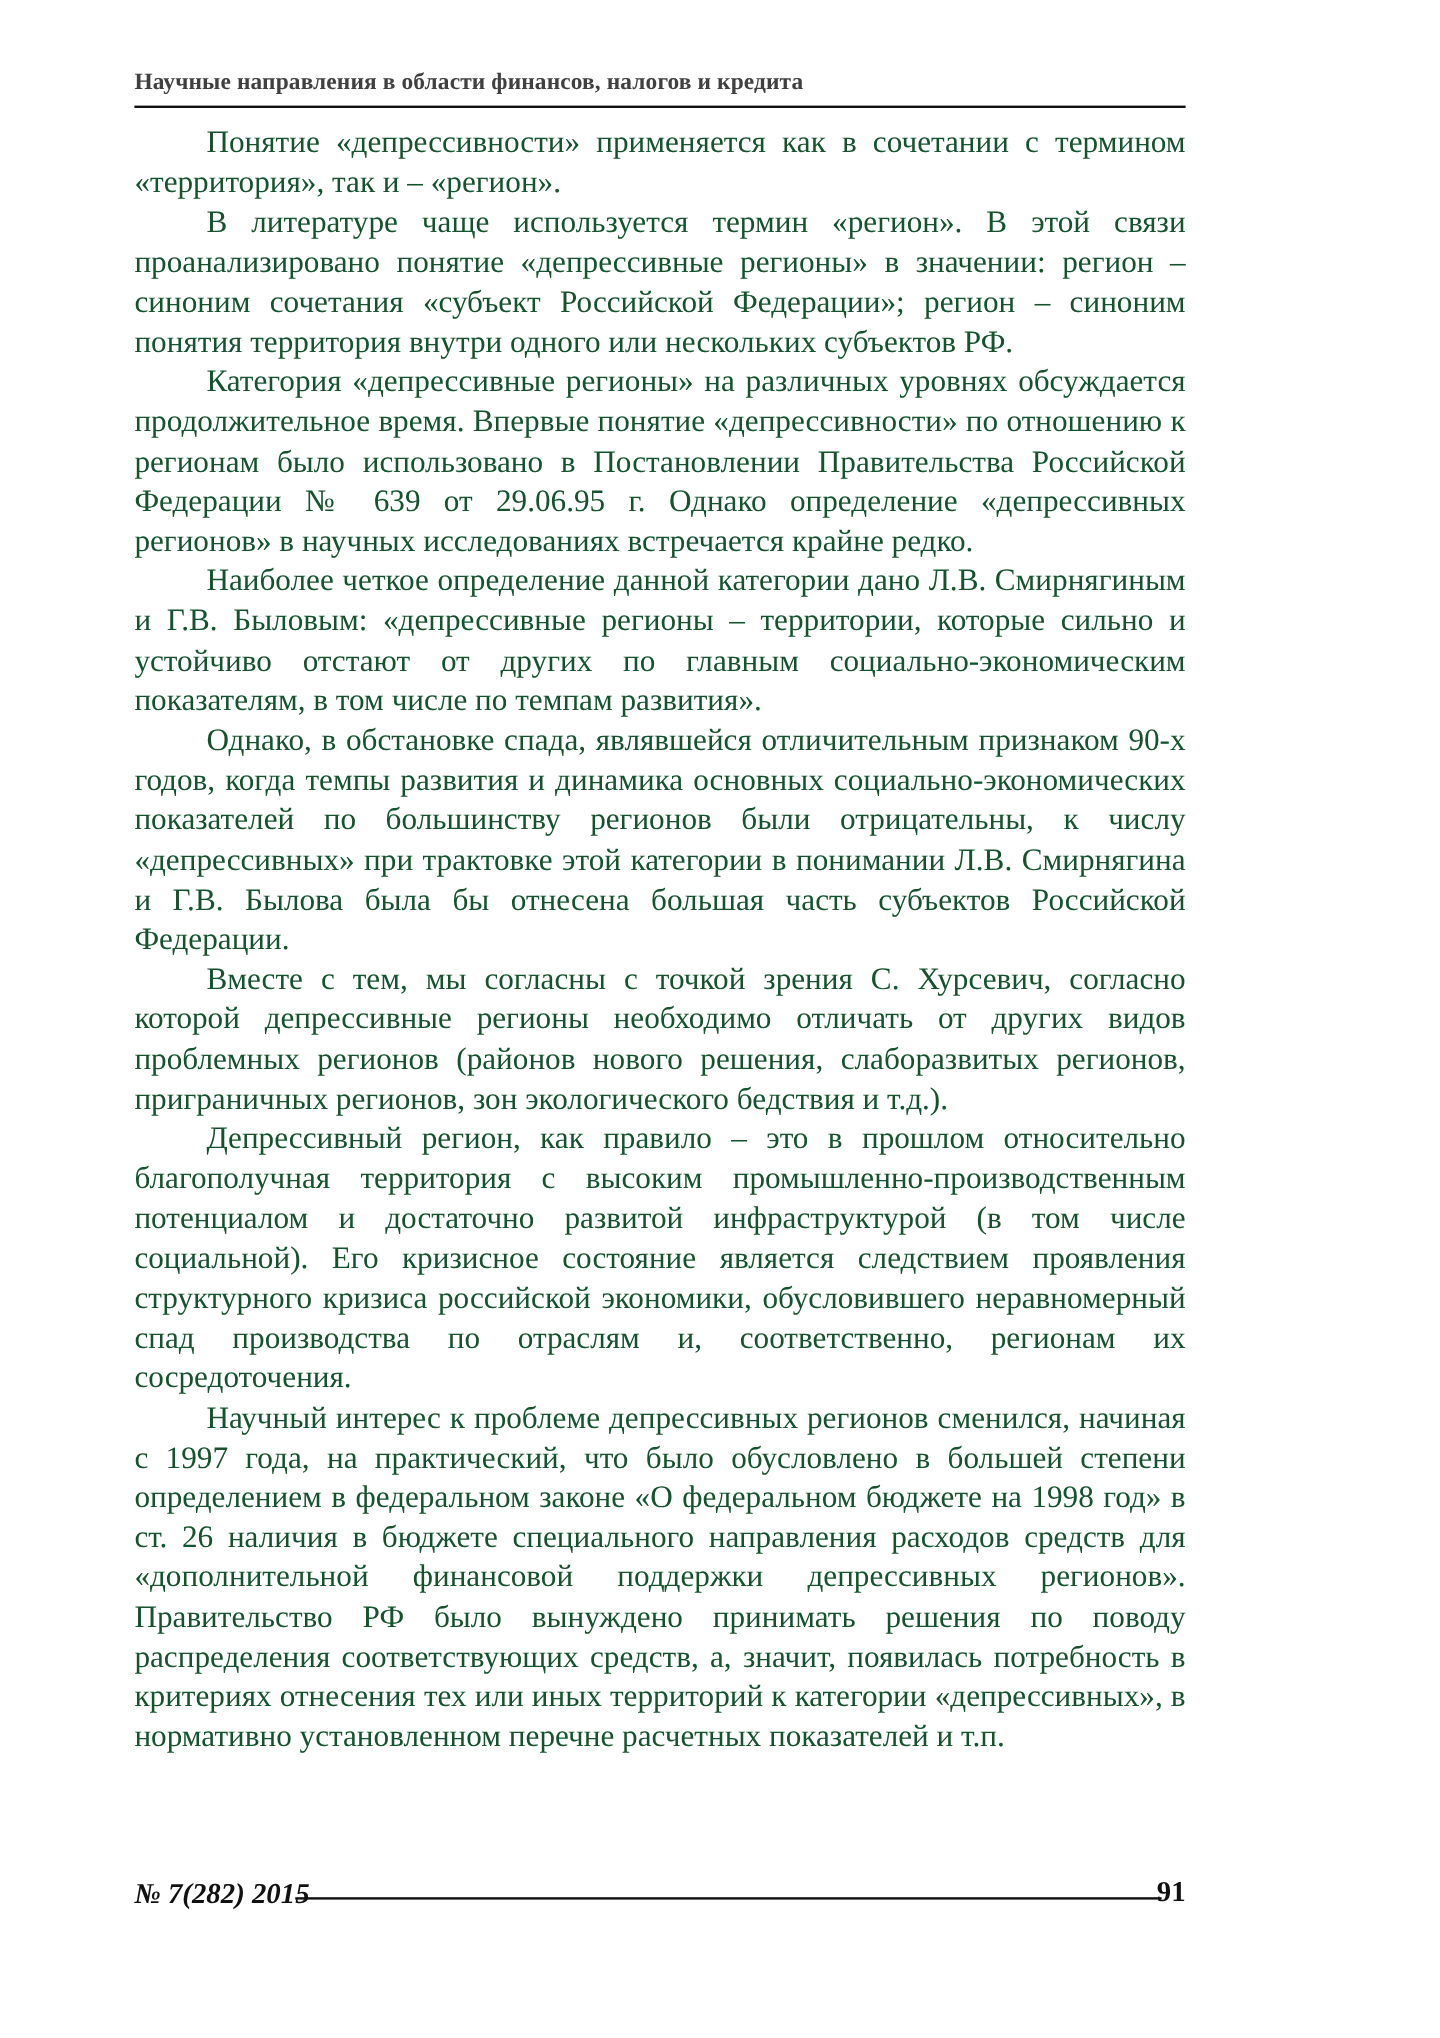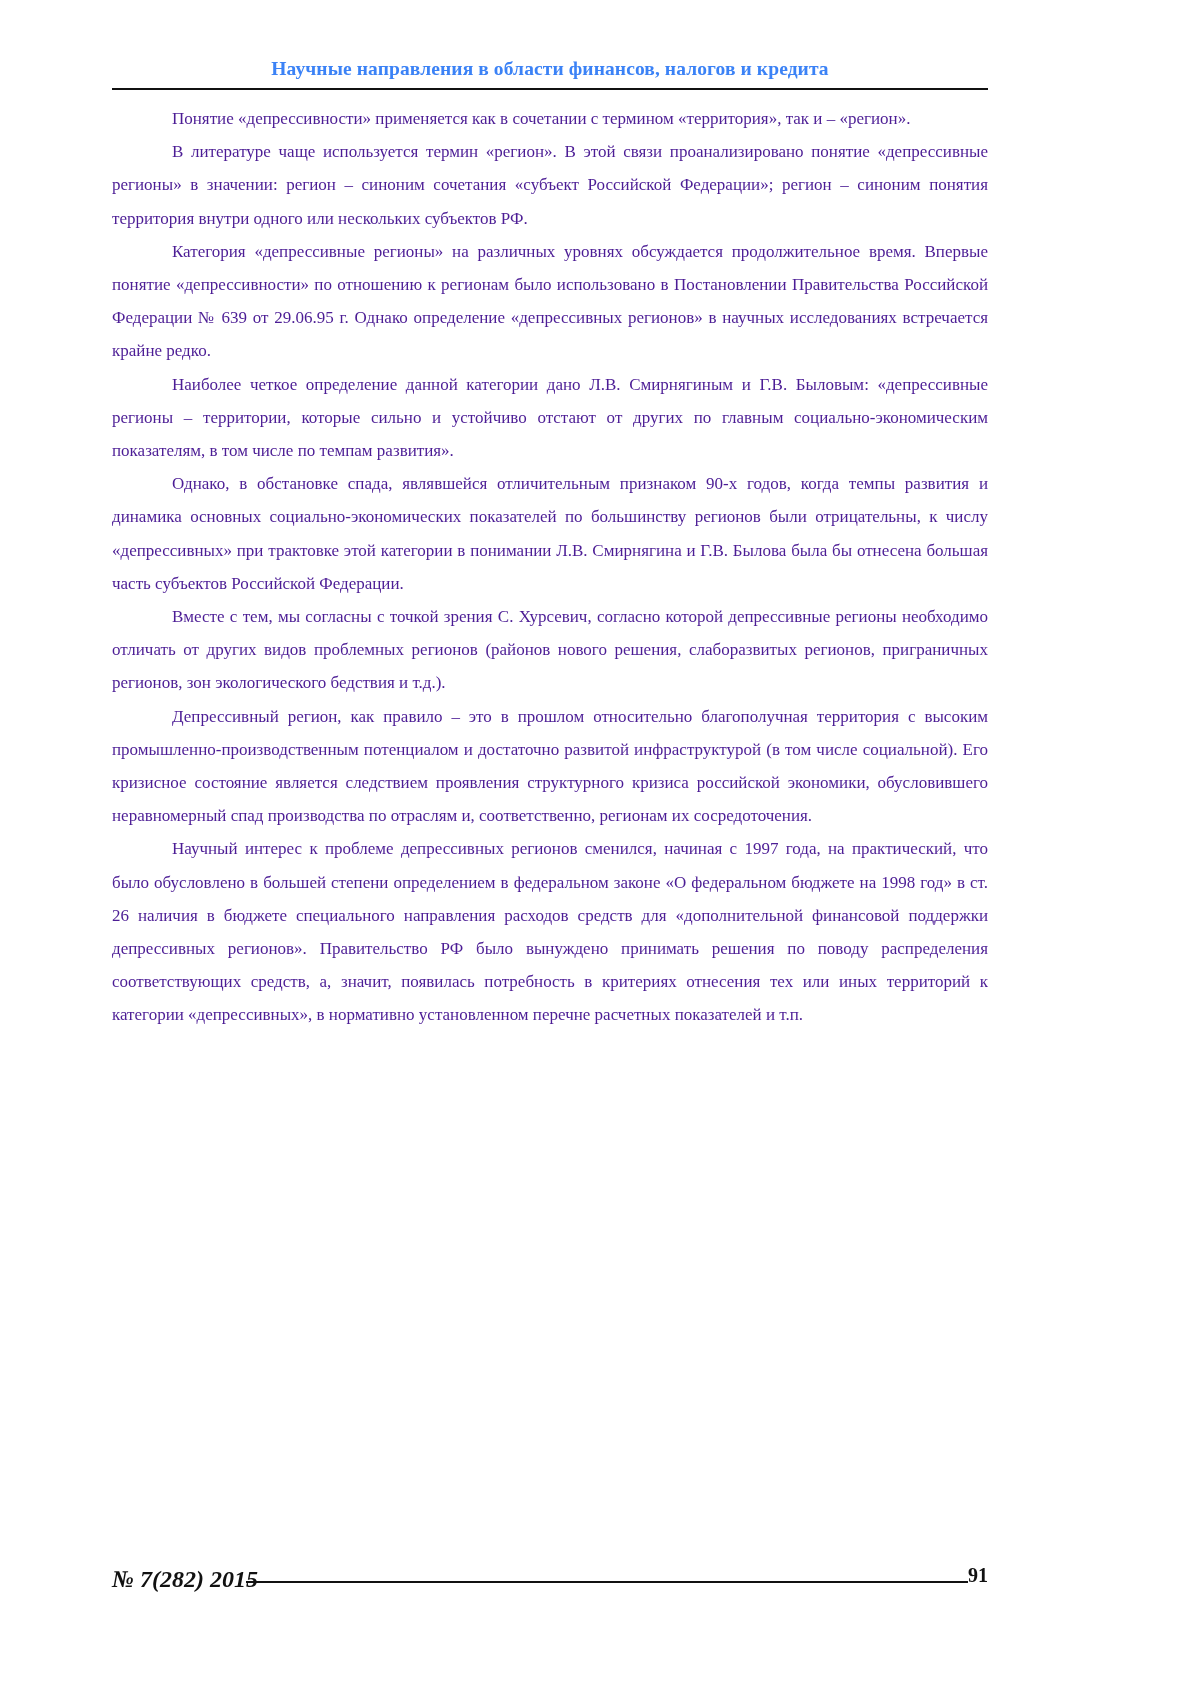--- a/index.html
+++ b/index.html
@@ -21,47 +21,47 @@
     width: 1200px;
     height: 1698px;
     box-sizing: border-box;
     padding: 0;
   }
   .header {
     position: absolute;
     left: 112px;
     top: 58px;
     width: 876px;
-    text-align: center;
+    text-align: left;
     font-weight: bold;
     font-size: 19.5px;
     letter-spacing: 0.1px;
-    color: #3b82f6;
+    color: #404040;
   }
   .header-rule {
     position: absolute;
     left: 112px;
     top: 88px;
     width: 876px;
     height: 2px;
     background: #111;
   }
   .content {
     position: absolute;
     left: 112px;
     top: 102px;
     width: 876px;
   }
   p.para {
     margin: 0;
     text-align: justify;
     text-indent: 60px;
-    font-size: 17px;
+    font-size: 26px;
     line-height: 33.2px;
-    color: #4c1d95;
+    color: #14532d;
     -webkit-hyphens: none;
     hyphens: none;
   }
   .footer-rule {
     position: absolute;
     left: 246px;
     top: 1581px;
     width: 722px;
     height: 2px;
     background: #111;
@@ -75,21 +75,21 @@
     font-style: italic;
     color: #111;
     font-family: "Liberation Serif", "DejaVu Serif", serif;
   }
   .footer-right {
     position: absolute;
     left: 940px;
     top: 1564px;
     width: 48px;
     text-align: right;
-    font-size: 20px;
+    font-size: 24px;
     font-weight: bold;
     color: #111;
   }
 </style>
 </head>
 <body>
 
 <div class="page">
 
   <div class="header">Научные направления в области финансов, налогов и кредита</div>

